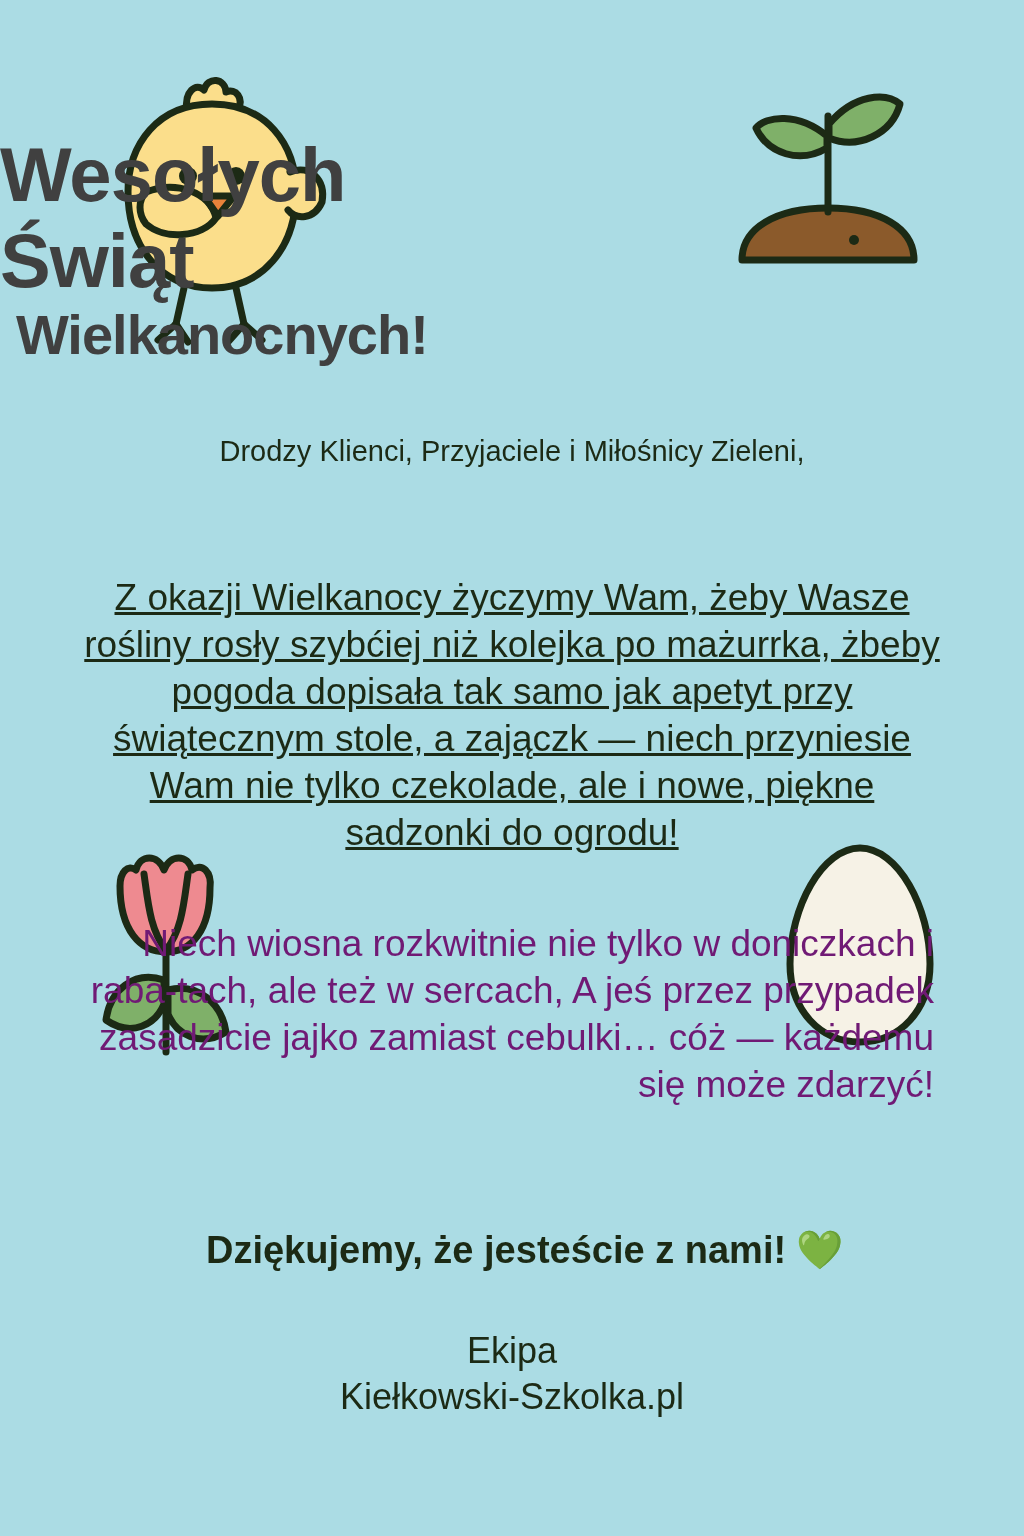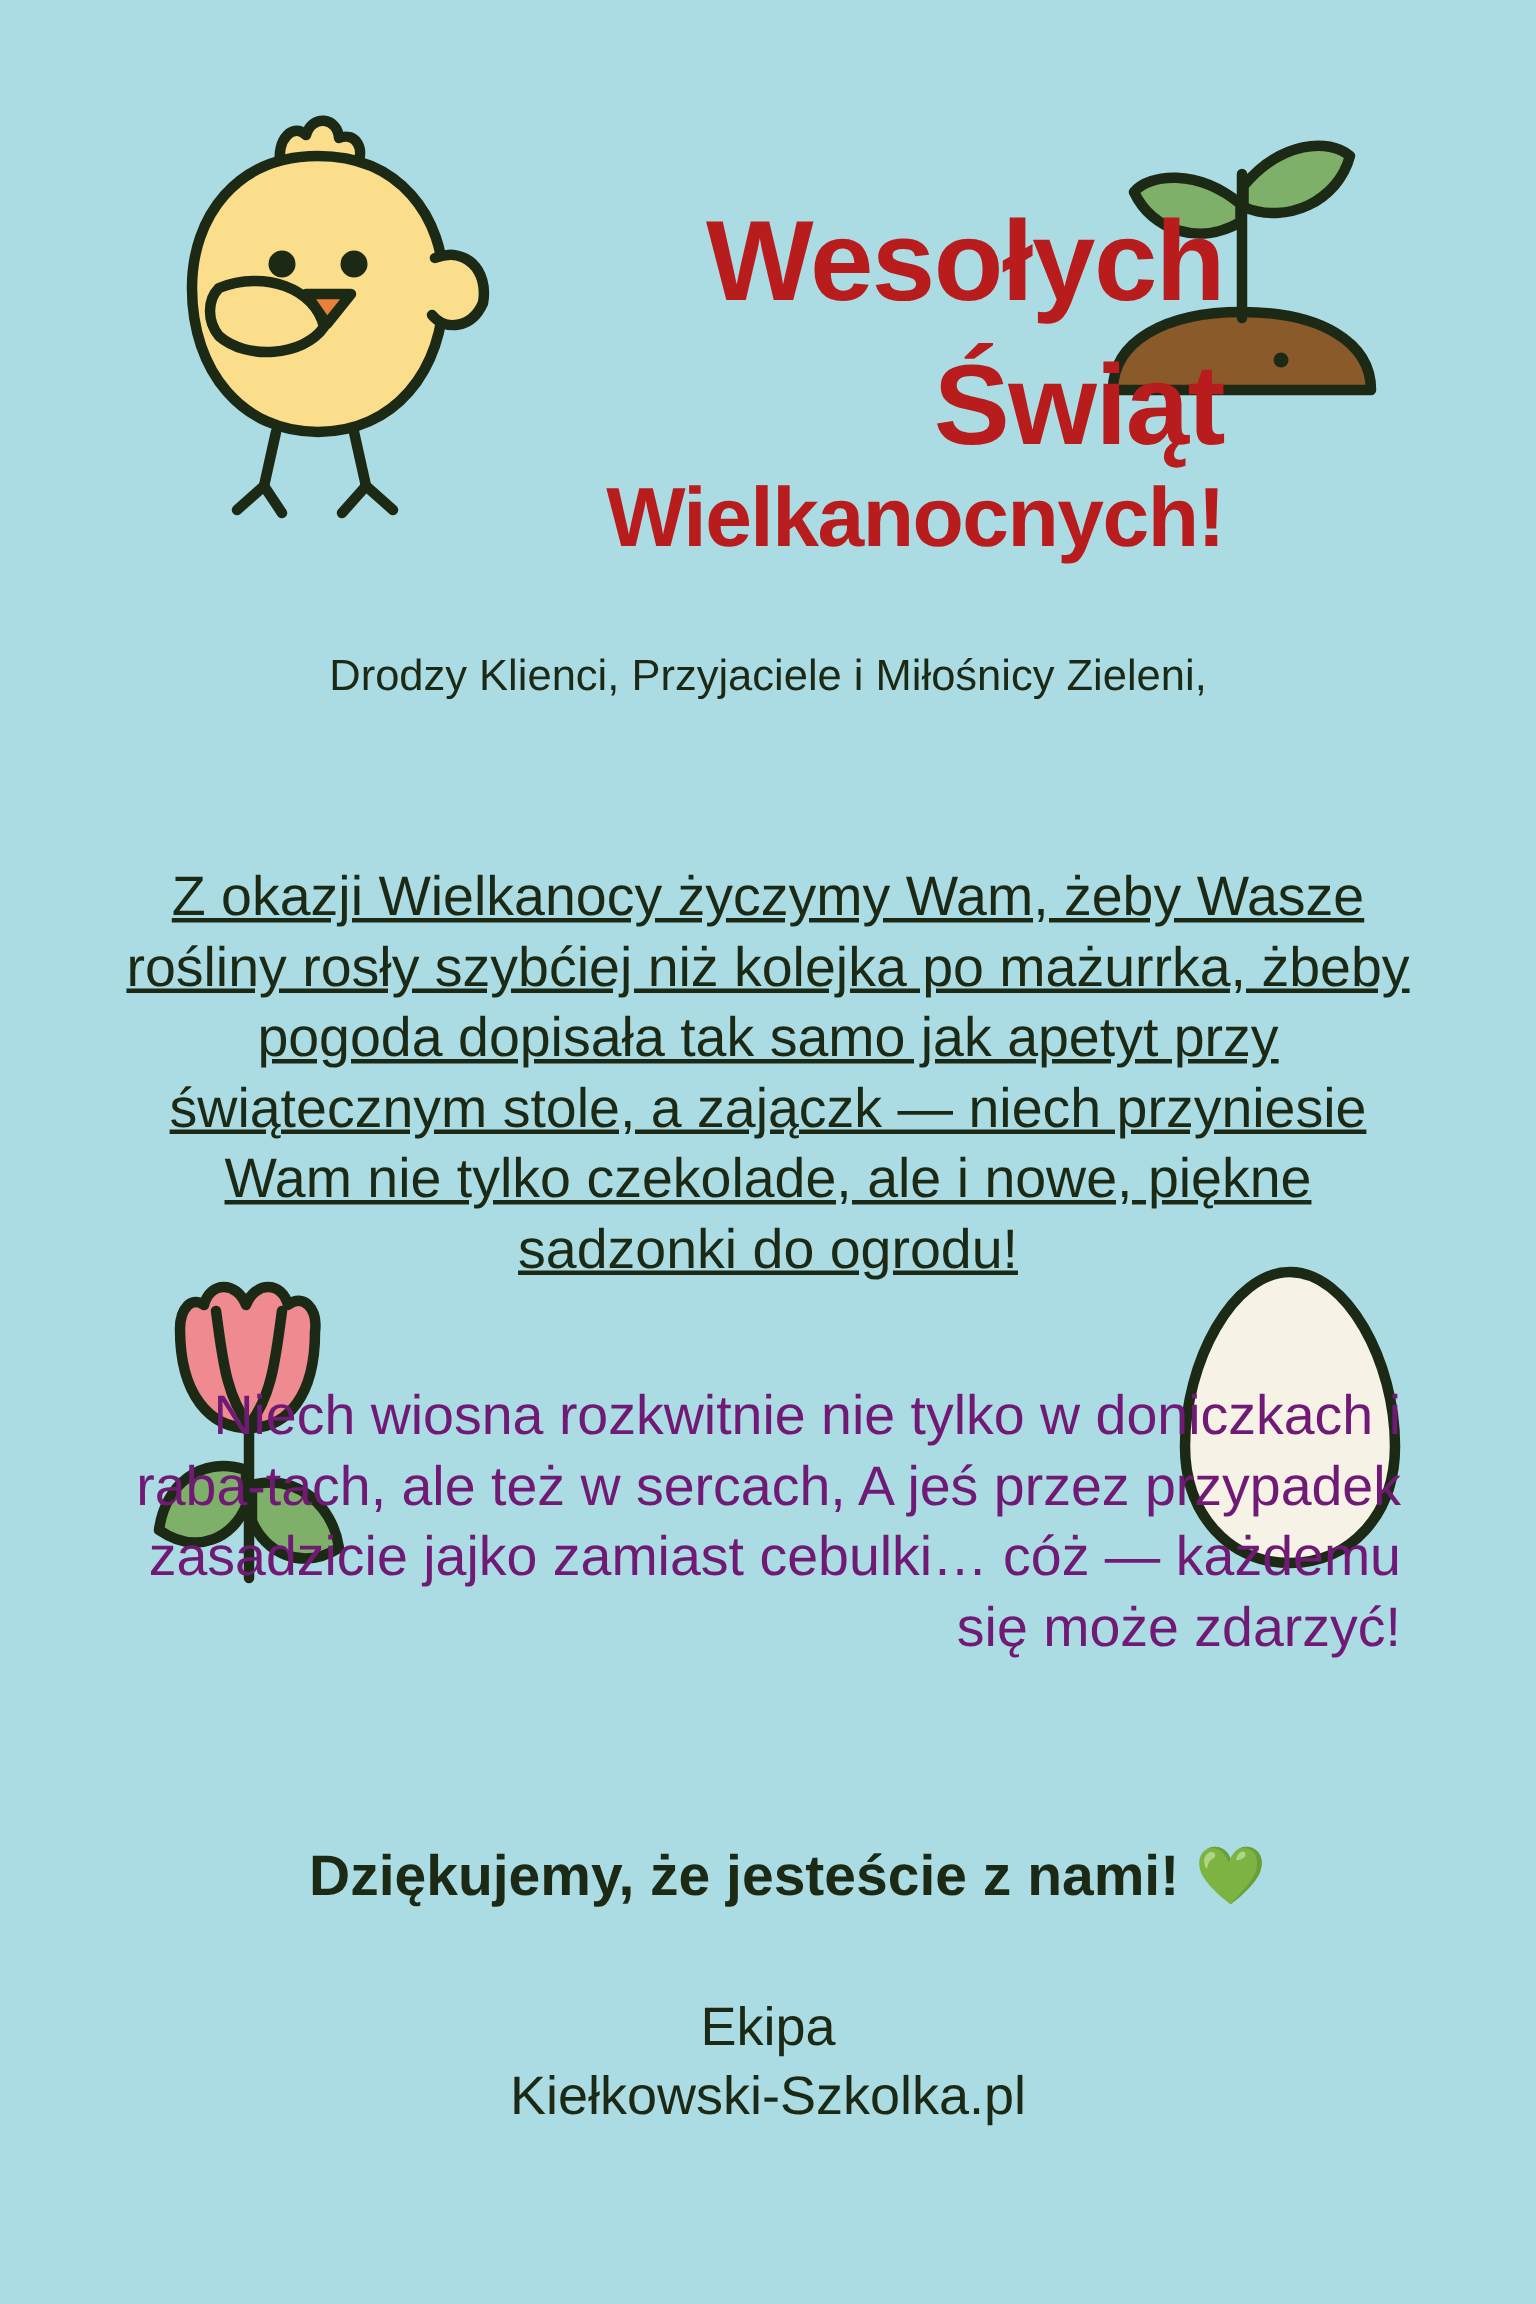--- a/index.html
+++ b/index.html
@@ -19,29 +19,29 @@
     position: absolute;
     inset: 0;
   }
 
   
   .heading {
     position: absolute;
     top: 86px;
     left: 0;
     width: 816px;
-    text-align: right;
+    text-align: left;
     font-weight: bold;
     font-size: 76px;
     line-height: 1.0;
     letter-spacing: -1px;
-    color: #b91c1c;
+    color: #404040;
   }
   .heading .l1 { display: block; }
-  .heading .l2 { display: block; margin-top: 20px; padding-left: 40px; }
+  .heading .l2 { display: block; margin-top: 10px; }
   .heading .l3 { display: block; margin-top: 8px; font-size: 56px; margin-left: 16px; }
 
   
   .salutation {
     position: absolute;
     top: 405px;
     left: 92px;
     width: 840px;
     text-align: center;
     font-size: 29px;

